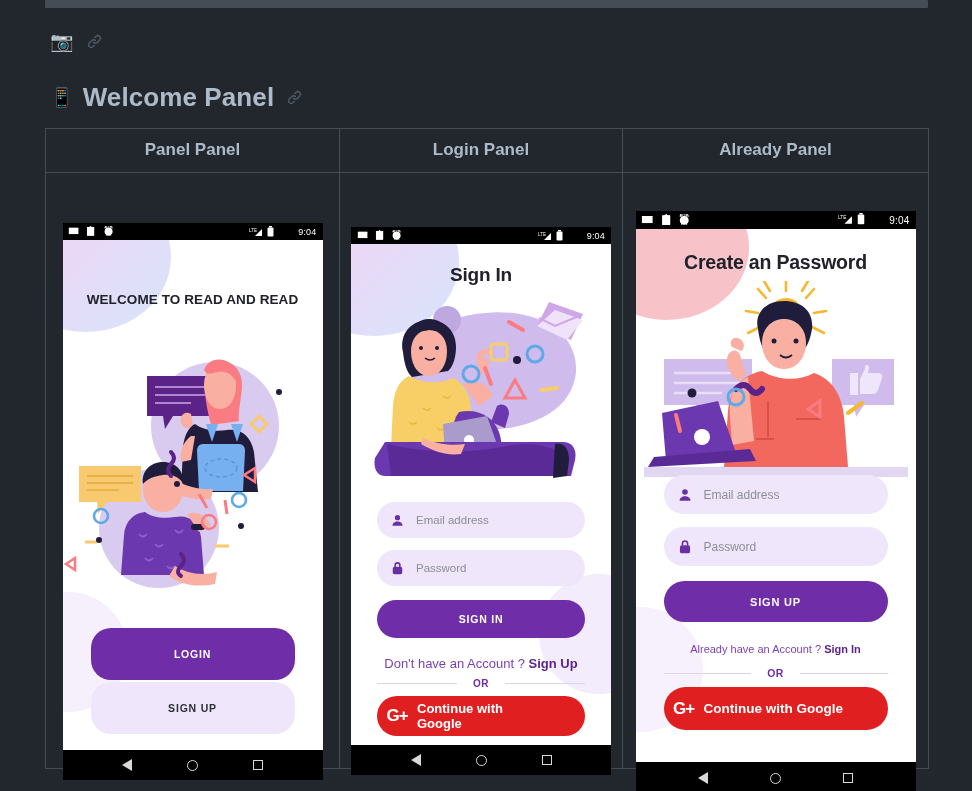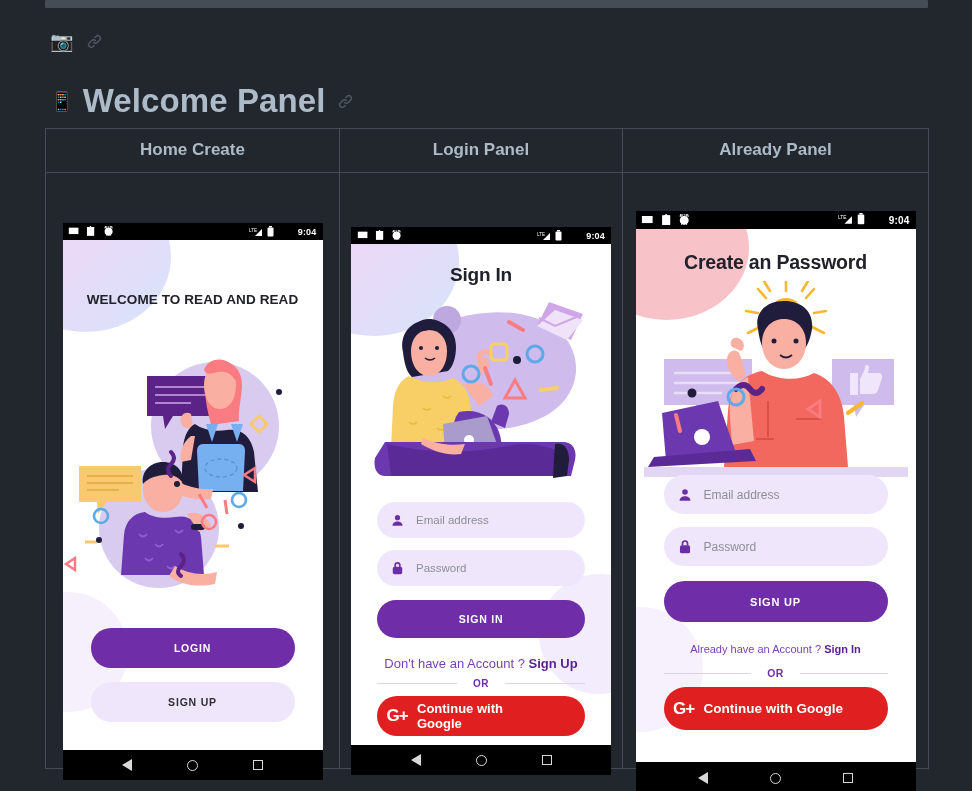--- a/index.html
+++ b/index.html
@@ -23,21 +23,21 @@
     color: #adbac7; white-space: nowrap;
   }
   .heading .emoji { font-size: 19px; line-height: 1; display: inline-block; }
   .heading .htxt { font-weight: 600; letter-spacing: .1px; }
   .anchor-link { display: inline-block; opacity: .55; margin-left: 4px; }
   .anchor-link svg { display: block; }
 
   #h-screenshots { left: 50px; top: 32px; }
   #h-screenshots .htxt { font-size: 24px; }
   #h-welcome { left: 50px; top: 82px; }
-  #h-welcome .htxt { font-size: 33px; }
+  #h-welcome .htxt { font-size: 26px; }
 
   
   .tbl {
     position: absolute; left: 45px; top: 128px;
     width: 883px; border-collapse: collapse;
     table-layout: fixed;
   }
   .tbl th, .tbl td {
     border: 1px solid #444c56;
     background: #22272e;
@@ -65,21 +65,21 @@
     position: relative; width: 100%; background: #000; color: #fff;
     display: flex; align-items: center; justify-content: space-between;
     padding: 0 6px;
   }
   .phone-home .statusbar, .phone-login .statusbar { height: 17px; }
   .phone-register .statusbar { height: 18px; }
   .sb-left { display: flex; align-items: center; gap: 6px; }
   .sb-right { display: flex; align-items: center; gap: 4px; }
   .sb-ico { font-size: 9px; line-height: 1; filter: grayscale(1) brightness(2.2); }
   .phone-register .sb-ico { font-size: 10px; }
-  .sb-time { font-size: 9px; font-weight: 700; letter-spacing: .2px; padding-left: 20px; }
+  .sb-time { font-size: 9px; font-weight: 400; letter-spacing: .2px; padding-left: 20px; }
   .phone-register .sb-time { font-size: 10px; }
   .sb-sig { display: inline-block; }
   .sb-bat { display: inline-block; }
 
   .navbar {
     position: absolute; bottom: 0; left: 0; width: 100%;
     background: #000; display: flex; align-items: center;
     justify-content: space-around; padding: 0 32px;
   }
   .phone-home .navbar, .phone-login .navbar { height: 30px; }
@@ -164,21 +164,21 @@
   .phone-register .btn-google { left: 28px; right: 28px; height: 43px; border-radius: 22px; }
   .g-badge {
     width: 40px; display: flex; align-items: center; justify-content: center;
     font-size: 17px; font-weight: 700; color: #fff; letter-spacing: -1px;
   }
   .g-label { flex: 1; text-align: left; font-size: 13px; font-weight: 600; padding-right: 36px; }
   .phone-register .g-label { font-size: 13.5px; }
 
   
   .home-btn {
-    position: absolute; left: 28px; right: 28px; height: 40px;
+    position: absolute; left: 28px; right: 28px; height: 52px;
     border-radius: 20px; display: flex; align-items: center; justify-content: center;
     font-size: 10.5px; font-weight: 600; letter-spacing: .8px;
   }
   .home-login { background: #6f2da8; color: #fff; top: 388px; }
   .home-signup { background: #f0e6fb; color: #2e2e38; top: 442px; }
 </style>
 </head>
 <body>
 
 <div class="page">
@@ -205,21 +205,21 @@
   </div>
 
   <table class="tbl">
     <colgroup>
         <col class="c1">
         <col class="c2">
         <col class="c3">
       </colgroup>
     <thead>
       <tr>
-        <th>Home Create</th>
+        <th>Panel Panel</th>
         <th>Login Panel</th>
         <th>Already Panel</th>
       </tr>
     </thead>
     <tbody>
       <tr>
 
         <td>
           <div class="phone phone-home">
 

